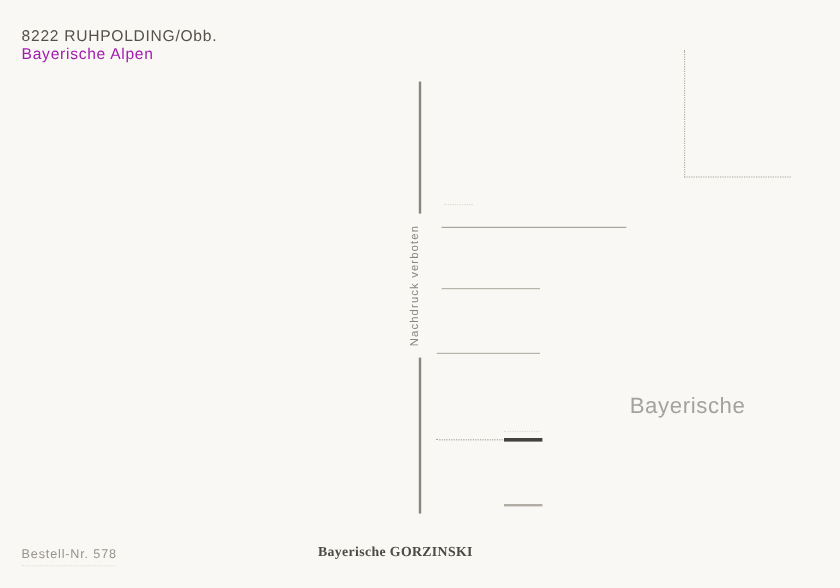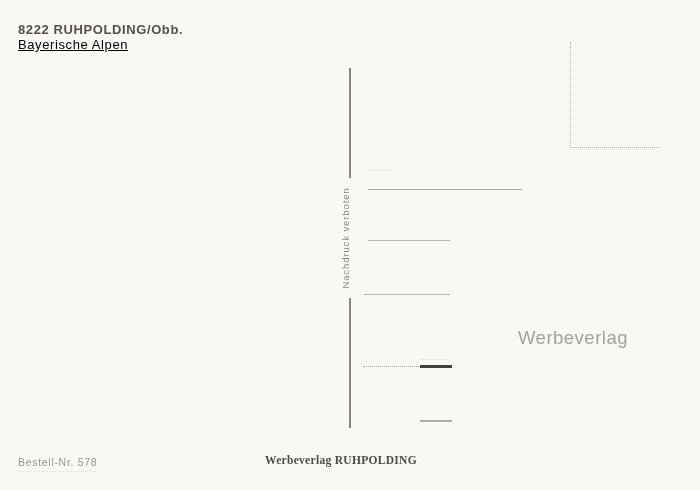--- a/index.html
+++ b/index.html
@@ -16,35 +16,34 @@
     overflow: hidden;
     box-shadow: 0 0 2px rgba(0,0,0,0.15);
   }
 
   
   .caption-title {
     position: absolute;
     left: 18px;
     top: 22px;
     font-size: 13px;
-    font-weight: bold;
+    font-weight: normal;
     letter-spacing: 0.6px;
     color: #55514a;
     white-space: nowrap;
   }
   .caption-subtitle {
     position: absolute;
     left: 18px;
     top: 37px;
     font-size: 13px;
     font-weight: 400;
     letter-spacing: 0.6px;
-    color: #000000;
+    color: #a21caf;
     white-space: nowrap;
-    text-decoration: underline;
   }
 
   
   .stamp-box {
     position: absolute;
     left: 570px;
     top: 42px;
     width: 88px;
     height: 105px;
     border-left: 1px dotted #b5b1a9;
@@ -155,23 +154,23 @@
   <div class="addr-line addr-faint-artifact"></div>
   <div class="addr-line addr-line-1"></div>
   <div class="addr-line addr-line-2"></div>
   <div class="addr-line addr-line-3"></div>
   <div class="addr-line addr-line-4-dotted"></div>
   <div class="addr-line addr-line-4-faint"></div>
   <div class="addr-line addr-line-4-bar"></div>
   <div class="addr-line addr-line-5"></div>
 
   <div class="watermark">
-    <div>Werbeverlag</div>
+    <div>Bayerische</div>
   </div>
 
   <div class="order-number">Bestell-Nr. 578</div>
   <div class="order-artifact"></div>
 
   <div class="publisher">
-    <div>Werbeverlag RUHPOLDING</div>
+    <div>Bayerische GORZINSKI</div>
   </div>
 
 </div>
 
 </body></html>

